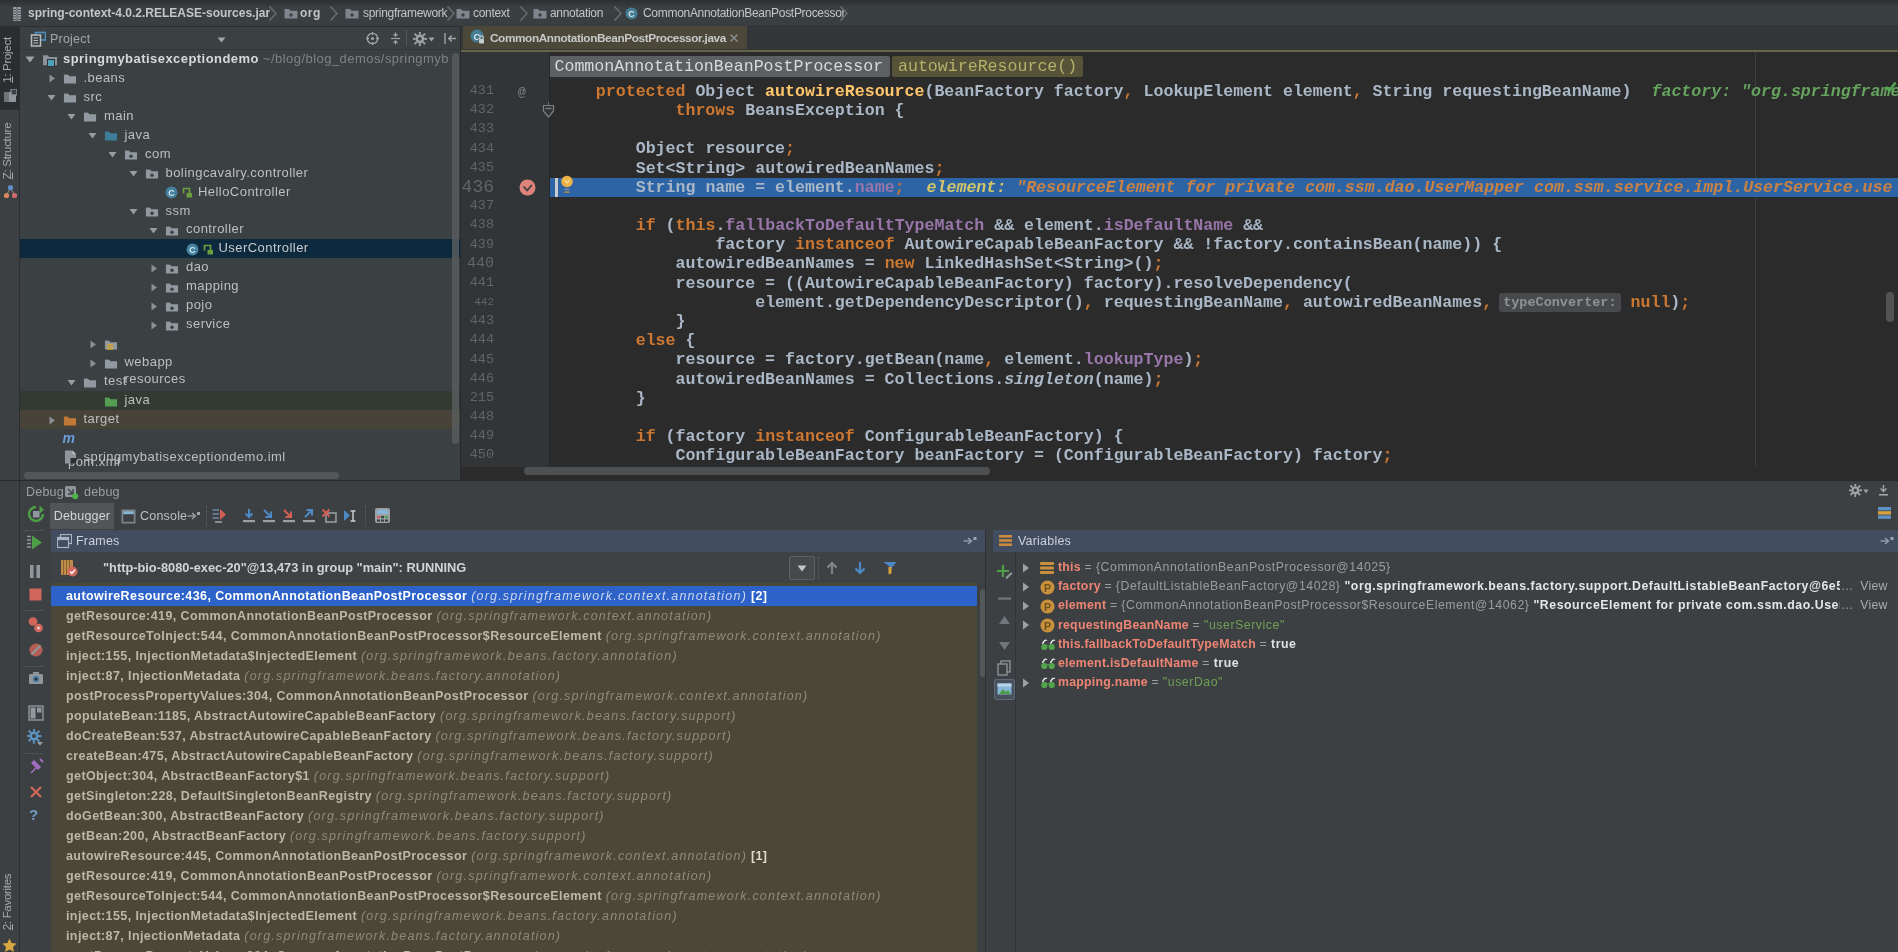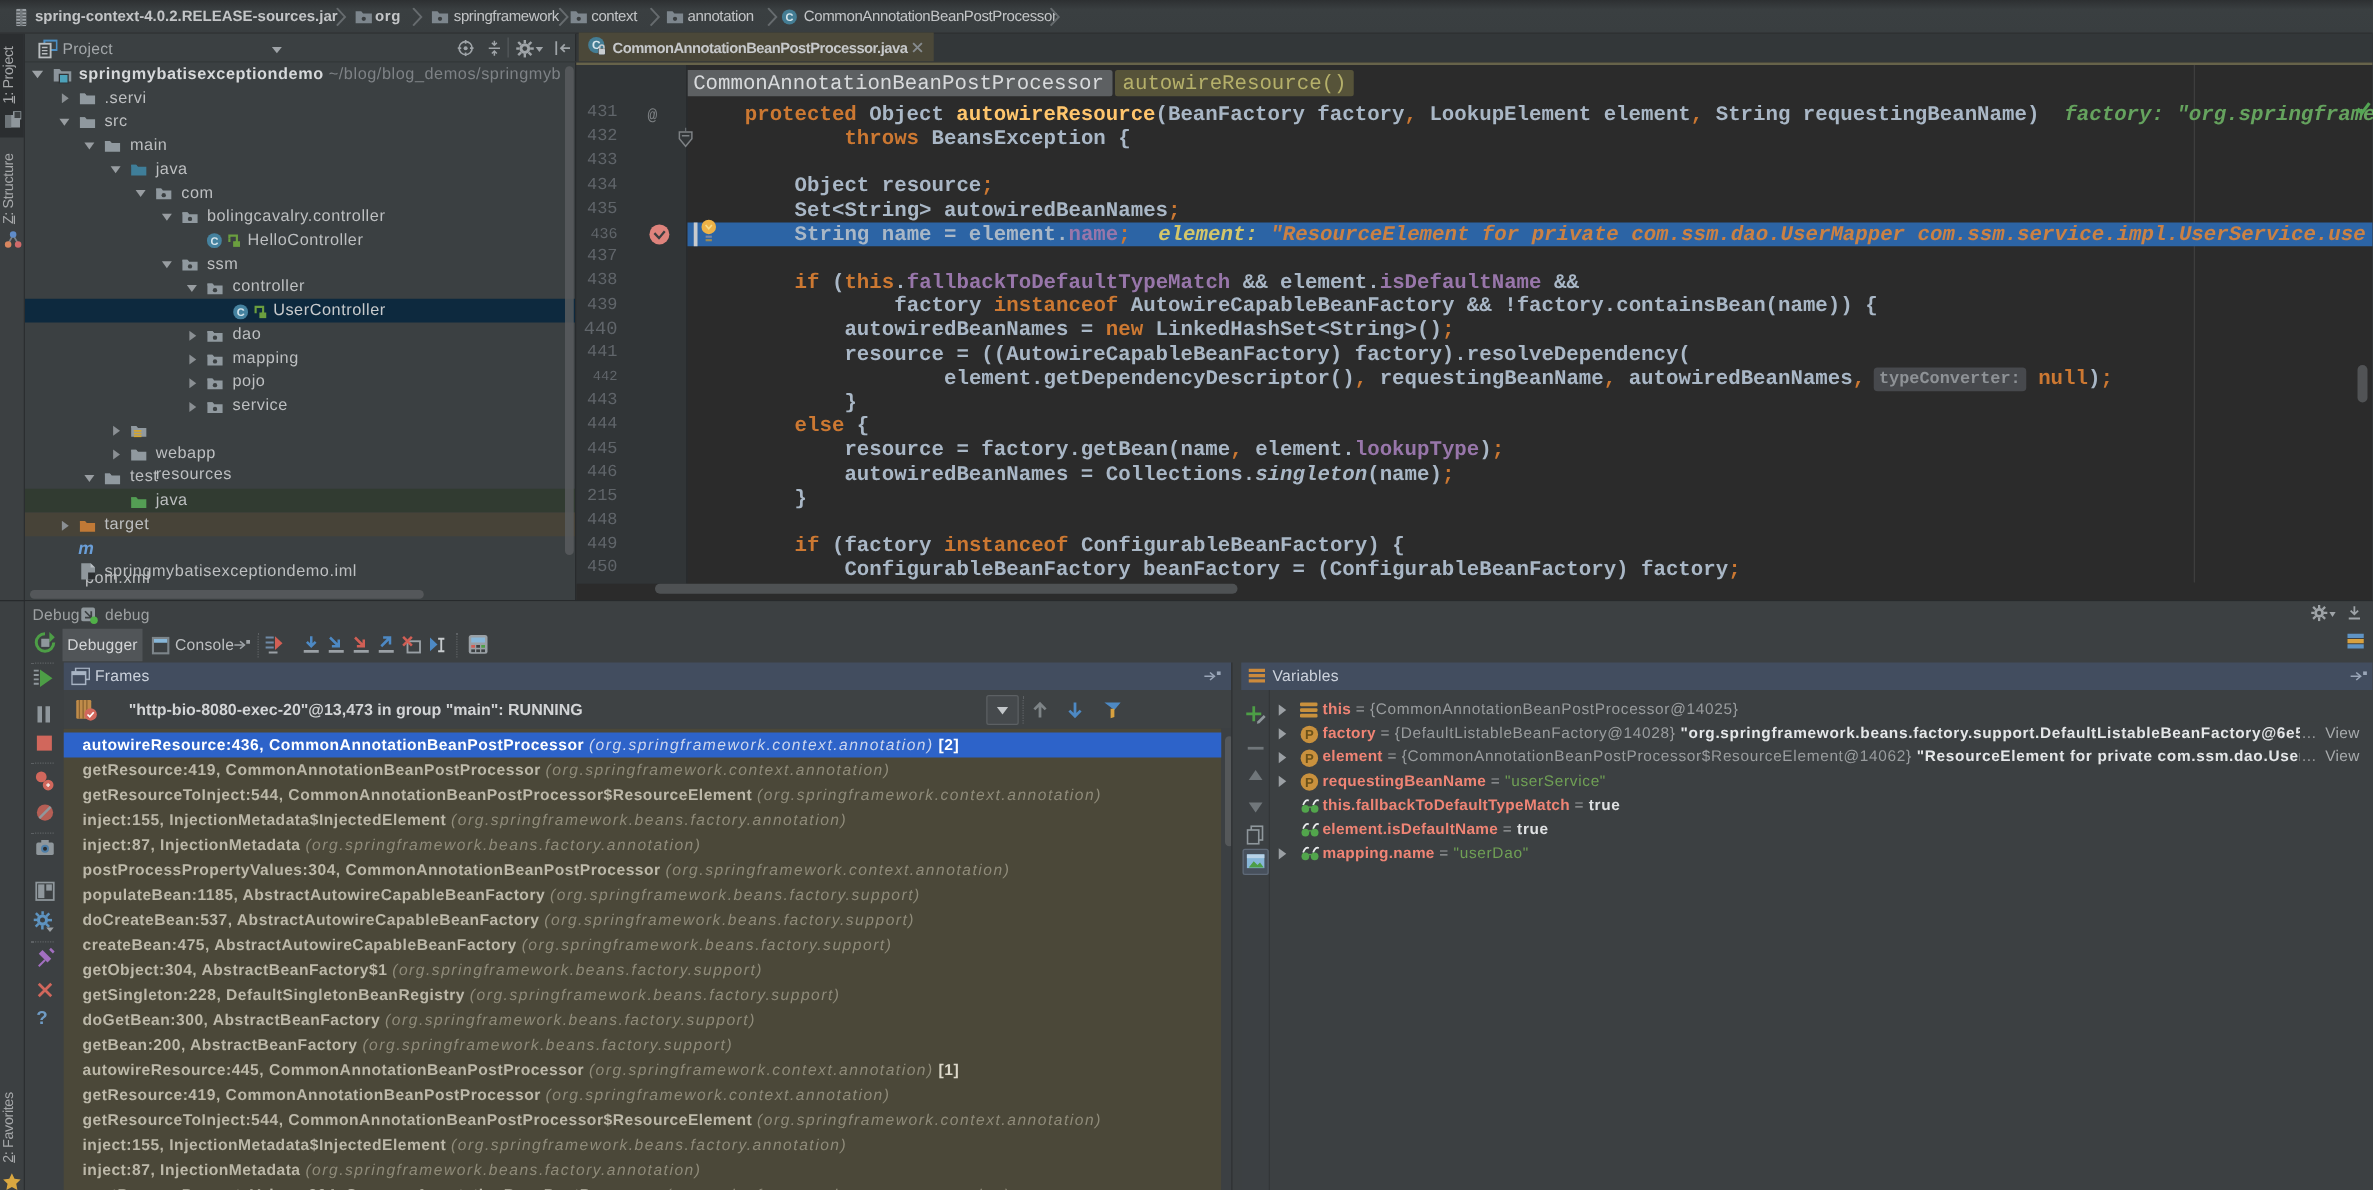--- a/index.html
+++ b/index.html
@@ -138,21 +138,21 @@
     <rect x="5.5" y="7.5" width="7" height="7" fill="#4da2ba" stroke="#2f3335" stroke-width="1"></rect>
   </svg>
 <div class="trow" style="position:absolute;left:63.0px;top:49.8px;width:385px;overflow:hidden;color:#d6d8da;font-weight:bold;">springmybatisexceptiondemo <span style="color:#7e8286;font-weight:normal">~/blog/blog_demos/springmybatise</span></div>
 <svg style="position:absolute;left:46.5px;top:74.25999999999999px" width="9" height="9" viewBox="0 0 9 9">
     <path d="M2.5 0.5 L8 4.5 L2.5 8.5 Z" fill="#8a8f93"></path>
   </svg>
 <svg style="position:absolute;left:62.5px;top:72.25999999999999px" width="14" height="13" viewBox="0 0 16 15">
     <path d="M1 3.2 L5.6 3.2 L7.2 5 L15 5 L15 13.2 L1 13.2 Z" fill="#90999f"></path>
     <path d="M1 3.2 L5.6 3.2 L7.2 5 L1 5 Z" fill="#90999f" opacity="0.85"></path>
   </svg>
-<div class="trow" style="position:absolute;left:83.5px;top:68.8px;color:#bdbfc1;">.servi</div>
+<div class="trow" style="position:absolute;left:83.5px;top:68.8px;color:#bdbfc1;">.beans</div>
 <svg style="position:absolute;left:46.5px;top:93.22px" width="9" height="9" viewBox="0 0 9 9">
     <path d="M0.5 2 L8.5 2 L4.5 7.5 Z" fill="#989da1"></path>
   </svg>
 <svg style="position:absolute;left:62.5px;top:91.22px" width="14" height="13" viewBox="0 0 16 15">
     <path d="M1 3.2 L5.6 3.2 L7.2 5 L15 5 L15 13.2 L1 13.2 Z" fill="#90999f"></path>
     <path d="M1 3.2 L5.6 3.2 L7.2 5 L1 5 Z" fill="#90999f" opacity="0.85"></path>
   </svg>
 <div class="trow" style="position:absolute;left:83.5px;top:87.7px;color:#bdbfc1;">src</div>
 <svg style="position:absolute;left:67.0px;top:112.18px" width="9" height="9" viewBox="0 0 9 9">
     <path d="M0.5 2 L8.5 2 L4.5 7.5 Z" fill="#989da1"></path>
@@ -333,21 +333,21 @@
 <div style="position:absolute;left:548px;top:55.5px;height:21.5px;line-height:21.5px;background:#5d6062;border-radius:2px;padding:0 6.5px;font-family:'Liberation Mono',monospace;font-size:16.6px;color:#d8dadc;">CommonAnnotationBeanPostProcessor</div>
 <div style="position:absolute;left:892px;top:55.5px;height:21.5px;line-height:21.5px;background:#565339;border-radius:2px;padding:0 6px;font-family:'Liberation Mono',monospace;font-size:16.6px;color:#b5b06a;">autowireResource()</div>
 <div style="position:absolute;left:461px;top:51.5px;width:89px;height:415px;background:#313537;border-right:1px solid #26292b;"></div>
 <div style="position:absolute;left:1755px;top:51.5px;width:1px;height:414px;background:#3e3e3e;"></div>
 <div style="position:absolute;left:550px;top:177.6px;width:1348px;height:19.2px;background:#2c64a5;"></div>
 <div class="cl mono" style="position:absolute;left:461px;top:84.1px;width:33px;text-align:right;color:#60656a;font-weight:400;font-size:13.5px;line-height:14px;">431</div>
 <div class="cl mono" style="position:absolute;left:461px;top:103.3px;width:33px;text-align:right;color:#60656a;font-weight:400;font-size:13.5px;line-height:14px;">432</div>
 <div class="cl mono" style="position:absolute;left:461px;top:122.4px;width:33px;text-align:right;color:#60656a;font-weight:400;font-size:13.5px;line-height:14px;">433</div>
 <div class="cl mono" style="position:absolute;left:461px;top:141.6px;width:33px;text-align:right;color:#60656a;font-weight:400;font-size:13.5px;line-height:14px;">434</div>
 <div class="cl mono" style="position:absolute;left:461px;top:160.8px;width:33px;text-align:right;color:#60656a;font-weight:400;font-size:13.5px;line-height:14px;">435</div>
-<div class="cl mono" style="position:absolute;left:461px;top:179.9px;width:33px;text-align:right;color:#60656a;font-weight:400;font-size:12px;line-height:14px;">436</div>
+<div class="cl mono" style="position:absolute;left:461px;top:179.9px;width:33px;text-align:right;color:#60656a;font-weight:400;font-size:18px;line-height:14px;">436</div>
 <div class="cl mono" style="position:absolute;left:461px;top:199.1px;width:33px;text-align:right;color:#60656a;font-weight:400;font-size:13.5px;line-height:14px;">437</div>
 <div class="cl mono" style="position:absolute;left:461px;top:218.3px;width:33px;text-align:right;color:#60656a;font-weight:400;font-size:13.5px;line-height:14px;">438</div>
 <div class="cl mono" style="position:absolute;left:461px;top:237.5px;width:33px;text-align:right;color:#60656a;font-weight:400;font-size:13.5px;line-height:14px;">439</div>
 <div class="cl mono" style="position:absolute;left:461px;top:256.6px;width:33px;text-align:right;color:#60656a;font-weight:400;font-size:15px;line-height:14px;">440</div>
 <div class="cl mono" style="position:absolute;left:461px;top:275.8px;width:33px;text-align:right;color:#60656a;font-weight:400;font-size:13.5px;line-height:14px;">441</div>
 <div class="cl mono" style="position:absolute;left:461px;top:295.0px;width:33px;text-align:right;color:#60656a;font-weight:400;font-size:11px;line-height:14px;">442</div>
 <div class="cl mono" style="position:absolute;left:461px;top:314.1px;width:33px;text-align:right;color:#60656a;font-weight:400;font-size:13.5px;line-height:14px;">443</div>
 <div class="cl mono" style="position:absolute;left:461px;top:333.3px;width:33px;text-align:right;color:#60656a;font-weight:400;font-size:13.5px;line-height:14px;">444</div>
 <div class="cl mono" style="position:absolute;left:461px;top:352.5px;width:33px;text-align:right;color:#60656a;font-weight:400;font-size:13.5px;line-height:14px;">445</div>
 <div class="cl mono" style="position:absolute;left:461px;top:371.7px;width:33px;text-align:right;color:#60656a;font-weight:400;font-size:13.5px;line-height:14px;">446</div>

